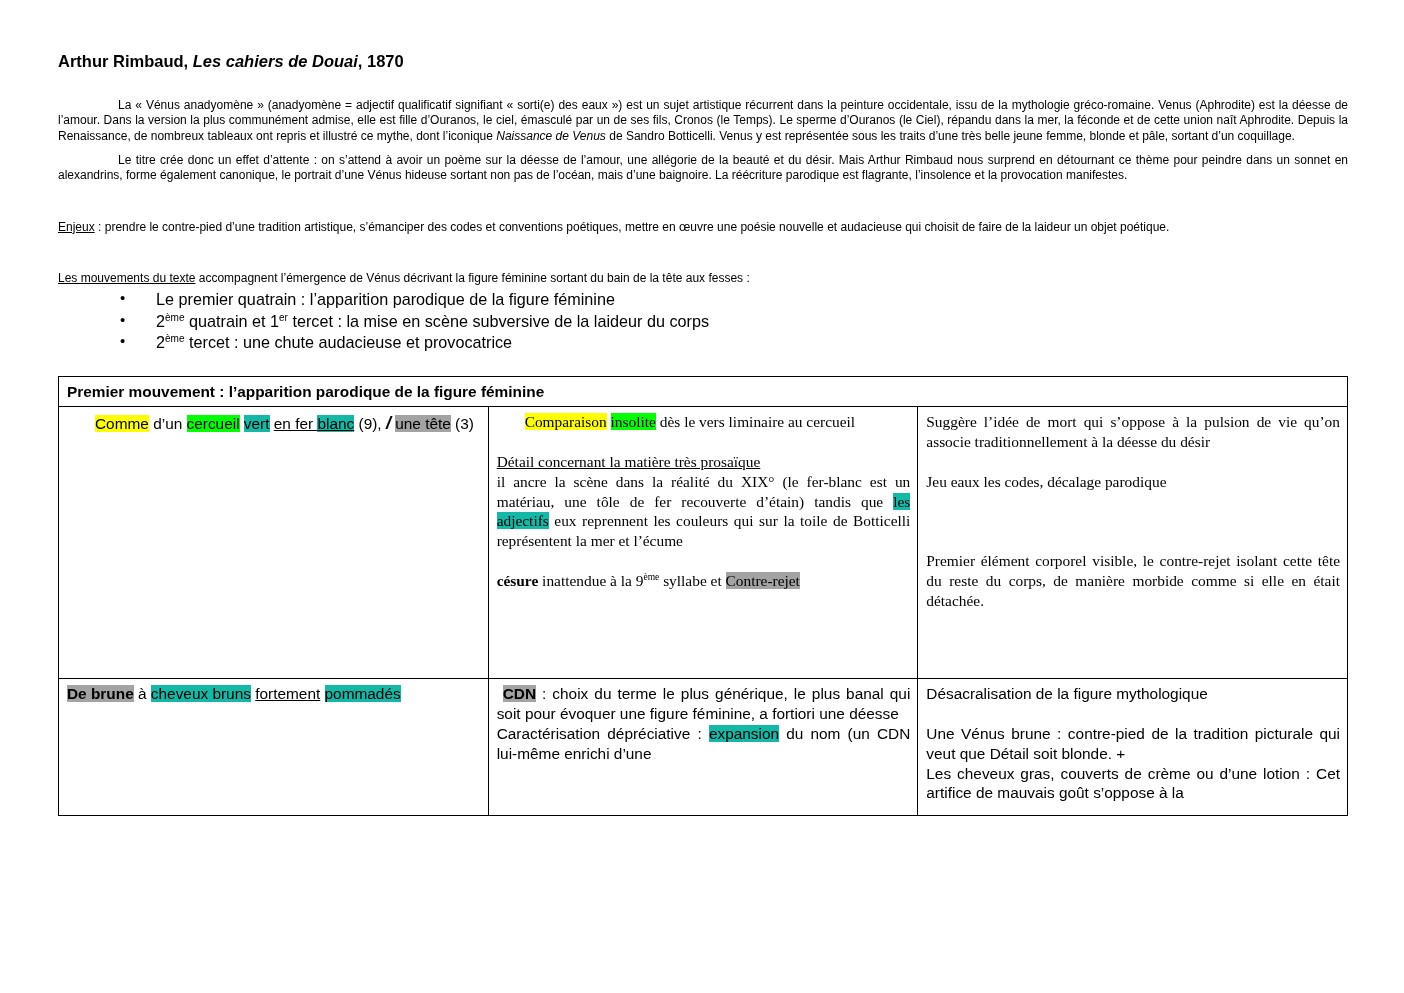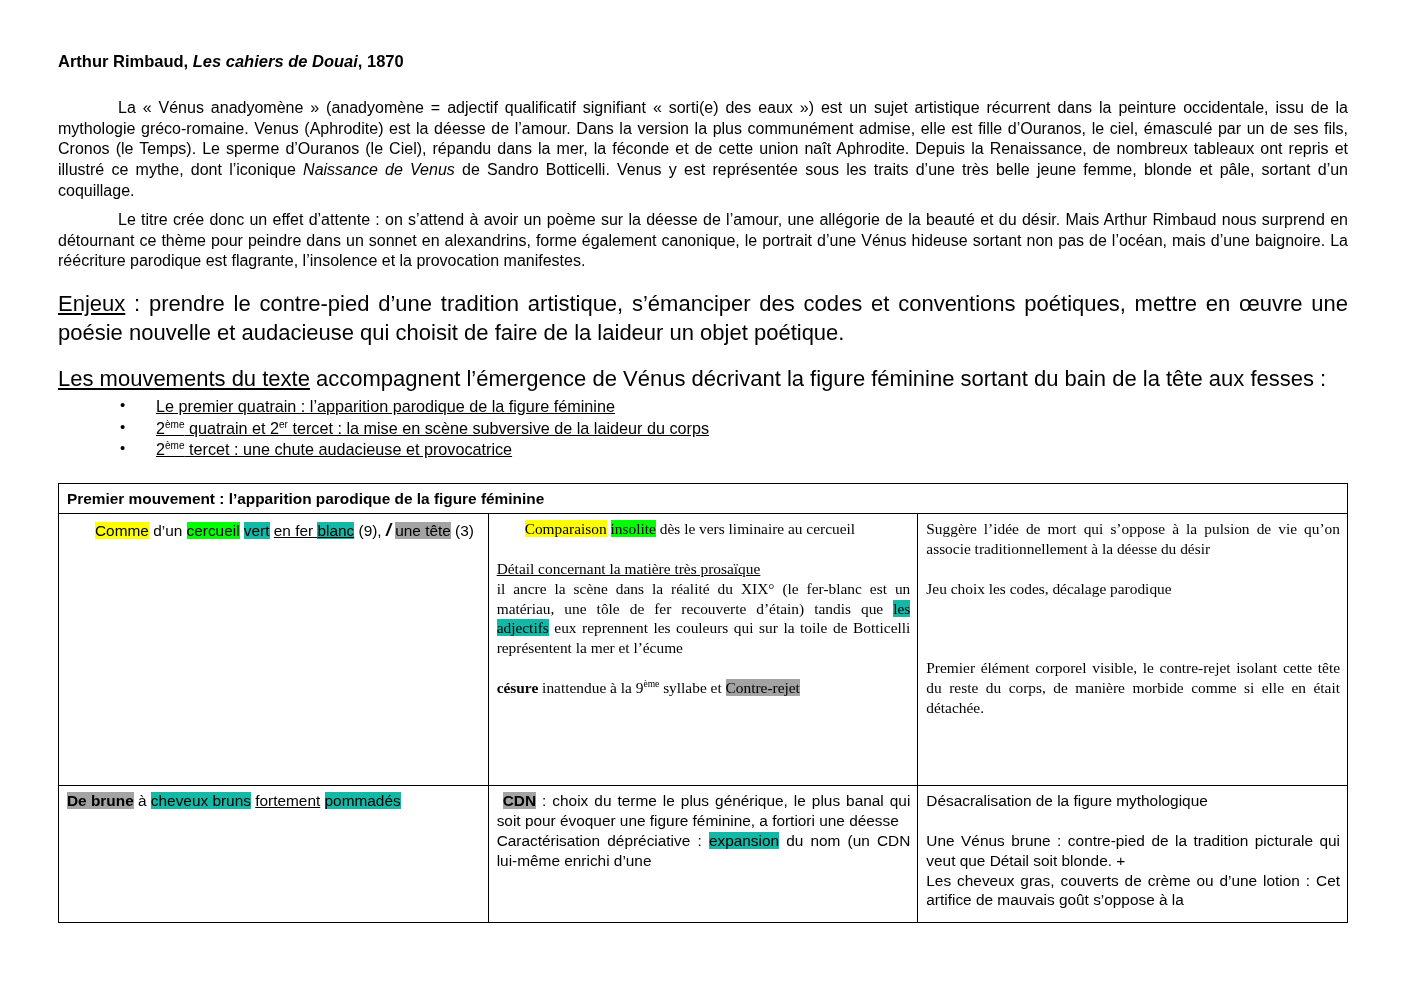--- a/index.html
+++ b/index.html
@@ -22,49 +22,48 @@
   }
   .doc-title {
     font-size: 16.5px;
     font-weight: bold;
     line-height: 1.2;
     margin: 0 0 26px 0;
   }
   .doc-title .ital { font-style: italic; }
 
   p.body-par {
-    font-size: 16px;
+    font-size: 12px;
     line-height: 1.30;
     margin: 0 0 8px 0;
     text-align: justify;
     text-indent: 60px;
   }
   p.body-par.tight { margin-bottom: 7px; }
   .ital { font-style: italic; }
 
   .section-par {
-    font-size: 22px;
+    font-size: 12px;
     line-height: 1.30;
-    margin: 18px 0 0 0;
+    margin: 36px 0 0 0;
     text-align: justify;
     text-indent: 0;
   }
   .u { text-decoration: underline; }
 
   ul.movements {
     margin: 2px 0 0 0;
     padding: 0 0 0 62px;
     list-style: none;
   }
   ul.movements li {
     font-size: 16.2px;
     line-height: 1.33;
     position: relative;
     padding-left: 36px;
-    text-decoration: underline;
   }
   ul.movements li::before {
     content: "\2022";
     position: absolute;
     left: 0;
     top: -1px;
     font-size: 15px;
   }
   sup { font-size: 0.62em; vertical-align: super; line-height: 0; }
 
@@ -124,42 +123,42 @@
   <p class="body-par"><span>La « Vénus anadyomène » (anadyomène = adjectif qualificatif signifiant « sorti(e) des eaux ») est un sujet artistique récurrent dans la peinture occidentale, issu de la mythologie gréco-romaine. Venus (Aphrodite) est la déesse de l’amour. Dans la version la plus communément admise, elle est fille d’Ouranos, le ciel, émasculé par un de ses fils, Cronos (le Temps). Le sperme d’Ouranos (le Ciel), répandu dans la mer, la féconde et de cette union naît Aphrodite. Depuis la Renaissance, de nombreux tableaux ont repris et illustré ce mythe, dont l’iconique </span><span class="ital">Naissance de Venus</span><span> de Sandro Botticelli. Venus y est représentée sous les traits d’une très belle jeune femme, blonde et pâle, sortant d’un coquillage.</span></p>
 
   <p class="body-par tight">Le titre crée donc un effet d’attente : on s’attend à avoir un poème sur la déesse de l’amour, une allégorie de la beauté et du désir. Mais Arthur Rimbaud nous surprend en détournant ce thème pour peindre dans un sonnet en alexandrins, forme également canonique, le portrait d’une Vénus hideuse sortant non pas de l’océan, mais d’une baignoire. La réécriture parodique est flagrante, l’insolence et la provocation manifestes.</p>
 
   <p class="section-par"><span class="u">Enjeux</span><span> : prendre le contre-pied d’une tradition artistique, s’émanciper des codes et conventions poétiques, mettre en œuvre une poésie nouvelle et audacieuse qui choisit de faire de la laideur un objet poétique.</span></p>
 
   <p class="section-par"><span class="u">Les mouvements du texte</span><span> accompagnent l’émergence de Vénus décrivant la figure féminine sortant du bain de la tête aux fesses :</span></p>
 
   <ul class="movements">
     <li><span>Le premier quatrain : l’apparition parodique de la figure féminine</span></li>
-    <li><span>2</span><sup>ème</sup><span> quatrain et 2</span><sup>er</sup><span> tercet : la mise en scène subversive de la laideur du corps</span></li>
+    <li><span>2</span><sup>ème</sup><span> quatrain et 1</span><sup>er</sup><span> tercet : la mise en scène subversive de la laideur du corps</span></li>
     <li><span>2</span><sup>ème</sup><span> tercet : une chute audacieuse et provocatrice</span></li>
   </ul>
 
   <table class="analysis">
     <tbody>
         <tr>
       <td class="hdr" colspan="3">Premier mouvement : l’apparition parodique de la figure féminine</td>
     </tr>
 
     <tr class="row1">
       <td class="col-quote"><span class="hl-yellow">Comme</span><span> d’un </span><span class="hl-green">cercueil</span><span> </span><span class="hl-cyan">vert</span><span> </span><span class="u">en fer </span><span class="hl-cyan u">blanc</span><span> (9), </span><span class="slash">/</span><span> </span><span class="hl-magenta">une tête</span><span> (3)</span></td>
 
       <td class="col-mid"><span class="hl-yellow">Comparaison</span><span> </span><span class="hl-green">insolite</span><span> dès le vers liminaire au cercueil</span>
         <span class="blank-line"></span>
         <span class="u">Détail concernant la matière très prosaïque</span><br><span>il ancre la scène dans la réalité du XIX° (le fer-blanc est un matériau, une tôle de fer recouverte d’étain) tandis que </span><span class="hl-cyan">les adjectifs</span><span> eux reprennent les couleurs qui sur la toile de Botticelli représentent la mer et l’écume</span>
         <span class="blank-line"></span>
         <span class="b">césure</span><span> inattendue à la 9</span><sup>ème</sup><span> syllabe et </span><span class="hl-magenta">Contre-rejet</span></td>
 
       <td class="col-right"><span>Suggère l’idée de mort qui s’oppose à la pulsion de vie qu’on associe traditionnellement à la déesse du désir</span>
         <span class="gap-sm"></span>
-        <span>Jeu choix les codes, décalage parodique</span>
+        <span>Jeu eaux les codes, décalage parodique</span>
         <span class="gap-lg"></span>
         <span>Premier élément corporel visible, le contre-rejet isolant cette tête du reste du corps, de manière morbide comme si elle en était détachée.</span></td>
     </tr>
 
     <tr class="row2">
       <td class="col-quote"><span class="hl-magenta b">De brune</span><span> à </span><span class="hl-cyan">cheveux bruns</span><span> </span><span class="u">fortement</span><span> </span><span class="hl-cyan">pommadés</span></td>
 
       <td class="col-mid">&nbsp;<span class="hl-magenta b">CDN</span><span> : choix du terme le plus générique, le plus banal qui soit pour évoquer une figure féminine, a fortiori une déesse</span><br><span>Caractérisation dépréciative : </span><span class="hl-cyan">expansion</span><span> du nom (un CDN lui-même enrichi d’une</span></td>
 
       <td class="col-right"><span>Désacralisation de la figure mythologique</span>

